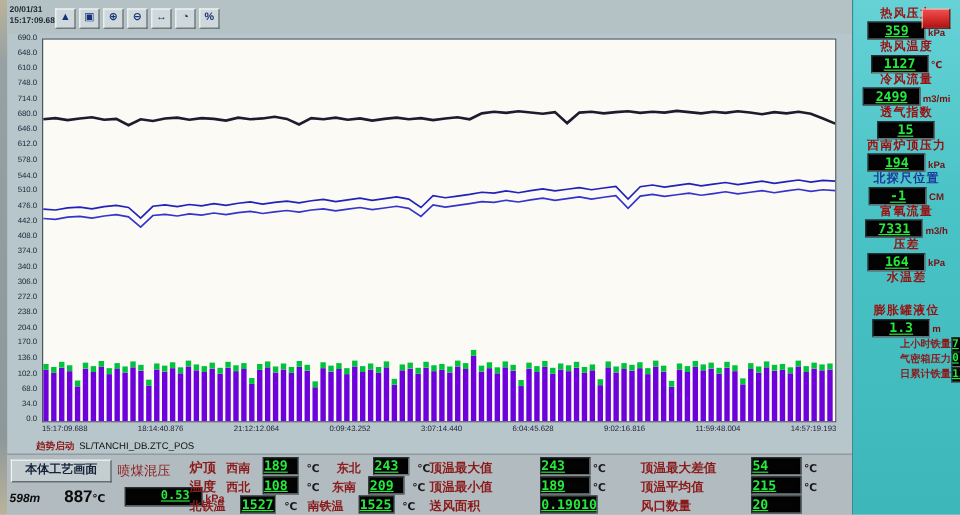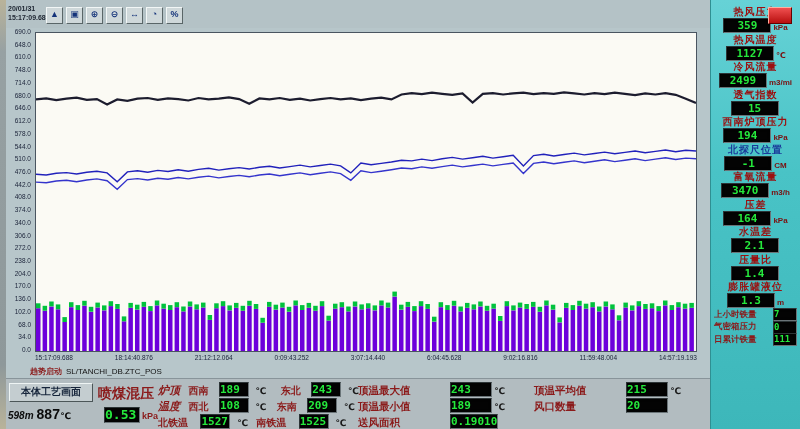--- a/index.html
+++ b/index.html
@@ -29,51 +29,51 @@
     background:#fbfaf4;border:1px solid #4a5560;}
   .plot svg{display:block;width:660px;height:318px;}
   .x-labels{position:absolute;left:29px;top:326px;width:662px;display:flex;justify-content:space-between;}
   .x-label{font-size:6.5px;color:#1a2238;white-space:nowrap;}
   .status-line{position:absolute;left:24px;top:338px;font-size:8px;color:#111;}
   .status-line .pfx{color:#8b1a1a;font-weight:bold;margin-right:4px;}
   
   .lcd{display:inline-block;background:#030303;color:#25e93c;
     font-family:"DejaVu Sans Mono","Liberation Mono",monospace;font-weight:bold;
     border:1px solid #6a7478;border-top-color:#2c3436;border-left-color:#2c3436;
-    box-shadow:inset 0 0 3px rgba(0,0,0,.9);vertical-align:middle;}
+    box-shadow:inset 0 0 3px rgba(0,0,0,.9);vertical-align:middle;text-decoration:underline;}
   
   .sidebar{position:absolute;right:0;top:0;width:90px;height:429px;
     background:linear-gradient(180deg,#66d2d6 0%,#49c3c6 40%,#3db7ba 100%);
     border-left:1px solid #2f8f92;box-sizing:border-box;padding-top:6px;}
   .sb-item{height:27.5px;text-align:center;}
   .sb-label{font-size:10px;font-weight:bold;letter-spacing:1px;line-height:12px;white-space:nowrap;}
   .sb-valrow{line-height:14px;}
   .sb-lcd{min-width:46px;height:13px;font-size:11px;line-height:13px;}
   .sb-unit{font-size:8px;color:#7a1010;font-weight:bold;margin-left:2px;}
-  .iron-row{display:flex;align-items:center;justify-content:space-between;padding:0 3px;height:12.5px;}
+  .iron-row{display:flex;align-items:center;justify-content:space-between;padding:0 3px;height:12.5px;margin-left:36px;}
   .iron-label{font-size:8.5px;font-weight:bold;color:#8b1a1a;white-space:nowrap;}
   .iron-lcd{min-width:22px;height:11px;font-size:9px;line-height:11px;}
   
   .bottom-panel{position:absolute;left:6px;top:378px;width:704px;height:51px;
     background:#b2bcc0;border-top:1px solid #88949a;}
   .proc-btn{position:absolute;left:3px;top:4px;width:82px;height:17px;
     background:#c4cdd0;border:1px solid;border-color:#eef4f4 #4c5658 #4c5658 #eef4f4;
     font-size:10px;font-weight:bold;color:#15243a;text-align:center;line-height:16px;cursor:pointer;}
   .furnace-line{position:absolute;left:2px;top:26px;white-space:nowrap;color:#0b0b0b;}
   .furnace-line .fa{font-size:10px;font-weight:bold;font-style:italic;}
-  .furnace-line .fb{font-size:14px;font-weight:bold;margin-left:3px;}
+  .furnace-line .fb{font-size:14px;font-weight:bold;margin-left:20px;}
   .furnace-line .fu{font-size:9px;font-weight:bold;}
-  .coal-label{position:absolute;left:92px;top:6px;font-size:14px;font-weight:bold;color:#8b1a1a;white-space:nowrap;}
+  .coal-label{position:absolute;left:92px;top:6px;font-size:11px;font-weight:normal;color:#8b1a1a;white-space:nowrap;}
   .coal-valrow{position:absolute;left:98px;top:26px;white-space:nowrap;}
-  .coal-lcd{min-width:34px;height:14px;font-size:13px;line-height:14px;}
+  .coal-lcd{min-width:34px;height:14px;font-size:10px;line-height:14px;padding-left:29px;}
   .unit{font-size:9px;font-weight:bold;color:#8b1a1a;margin-left:2px;}
   .unit.dark{color:#1a1a1a;}
   .temp-grid{position:absolute;left:152px;top:2px;width:200px;}
   .tg-row{height:16px;line-height:16px;white-space:nowrap;}
-  .tg-glabel{display:inline-block;width:26px;font-size:11px;font-weight:bold;color:#8b1a1a;font-style:italic;}
+  .tg-glabel{display:inline-block;width:26px;font-size:11px;font-weight:bold;color:#8b1a1a;}
   .tg-clabel{display:inline-block;width:26px;font-size:10px;font-weight:bold;color:#8b1a1a;}
   .tg-lcd{min-width:28px;height:13px;font-size:11px;line-height:13px;}
   .stats-grid{position:absolute;left:352px;top:2px;width:350px;
     display:grid;grid-template-rows:16px 16px 16px;grid-auto-flow:column;grid-template-columns:176px 176px;}
   .stat-item{white-space:nowrap;line-height:16px;}
   .stat-label{display:inline-block;min-width:92px;font-size:10.5px;font-weight:bold;color:#8b1a1a;}
   .stat-lcd{min-width:40px;height:13px;font-size:11px;line-height:13px;}
 </style>
 </head>
 <body>
@@ -366,33 +366,28 @@
       <div class="sb-item">
         <div class="sb-label" style="color:#9b1010">西南炉顶压力</div>
         <div class="sb-valrow"><span class="lcd sb-lcd">194</span><span class="sb-unit">kPa</span></div>
       </div>
       <div class="sb-item">
         <div class="sb-label" style="color:#1a3a9a">北探尺位置</div>
         <div class="sb-valrow"><span class="lcd sb-lcd">-1</span><span class="sb-unit">CM</span></div>
       </div>
       <div class="sb-item">
         <div class="sb-label" style="color:#9b1010">富氧流量</div>
-        <div class="sb-valrow"><span class="lcd sb-lcd">3470</span><span class="sb-unit">m3/h</span></div>
+        <div class="sb-valrow"><span class="lcd sb-lcd">7331</span><span class="sb-unit">m3/h</span></div>
       </div>
       <div class="sb-item">
         <div class="sb-label" style="color:#9b1010">压差</div>
         <div class="sb-valrow"><span class="lcd sb-lcd">164</span><span class="sb-unit">kPa</span></div>
       </div>
       <div class="sb-item">
         <div class="sb-label" style="color:#9b1010">水温差</div>
-        <div class="sb-valrow"><span class="lcd sb-lcd">2.1</span><span class="sb-unit"></span></div>
-      </div>
-      <div class="sb-item">
-        <div class="sb-label" style="color:#9b1010">压量比</div>
-        <div class="sb-valrow"><span class="lcd sb-lcd">1.4</span><span class="sb-unit"></span></div>
       </div>
       <div class="sb-item">
         <div class="sb-label" style="color:#9b1010">膨胀罐液位</div>
         <div class="sb-valrow"><span class="lcd sb-lcd">1.3</span><span class="sb-unit">m</span></div>
       </div>
     </div>
   <div id="iron-rows">
       <div class="iron-row">
         <span class="iron-label">上小时铁量</span>
         <span class="lcd iron-lcd">7</span>
@@ -445,16 +440,17 @@
       <span class="tg-clabel" style="width:38px;margin-left:4px;">南铁温</span>
       <span class="lcd tg-lcd">1525</span>
       <span class="unit dark">℃</span>
     </div>
   </div>
 
   <div class="stats-grid" id="stats-grid">
       <div class="stat-item"><span class="stat-label">顶温最大值</span><span class="lcd stat-lcd">243</span><span class="unit dark">℃</span></div>
       <div class="stat-item"><span class="stat-label">顶温最小值</span><span class="lcd stat-lcd">189</span><span class="unit dark">℃</span></div>
       <div class="stat-item"><span class="stat-label">送风面积</span><span class="lcd stat-lcd">0.19010</span></div>
+      <div class="stat-item"><span class="stat-label">顶温最大差值</span><span class="lcd stat-lcd">54</span><span class="unit dark">℃</span></div>
       <div class="stat-item"><span class="stat-label">顶温平均值</span><span class="lcd stat-lcd">215</span><span class="unit dark">℃</span></div>
       <div class="stat-item"><span class="stat-label">风口数量</span><span class="lcd stat-lcd">20</span></div>
     </div>
 </div>
 
 </body></html>

